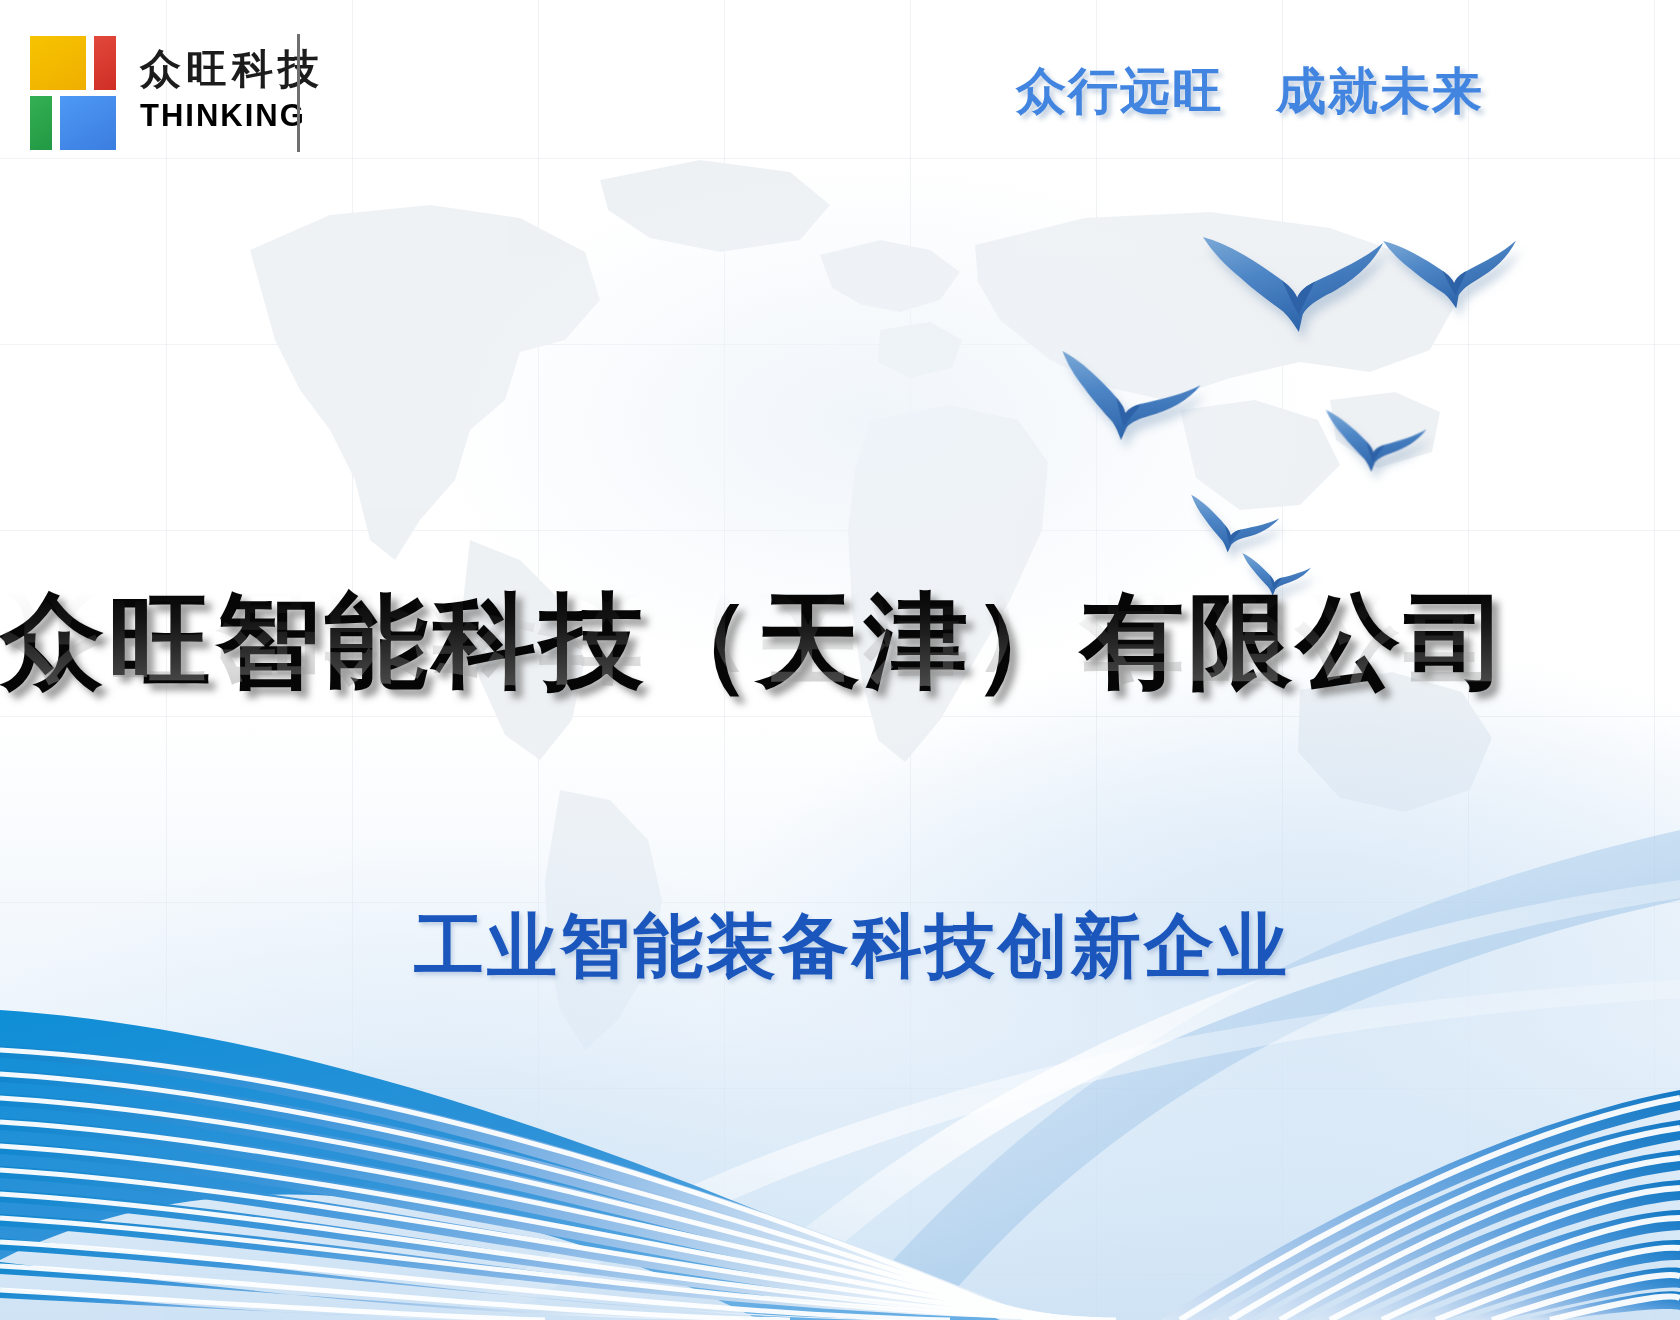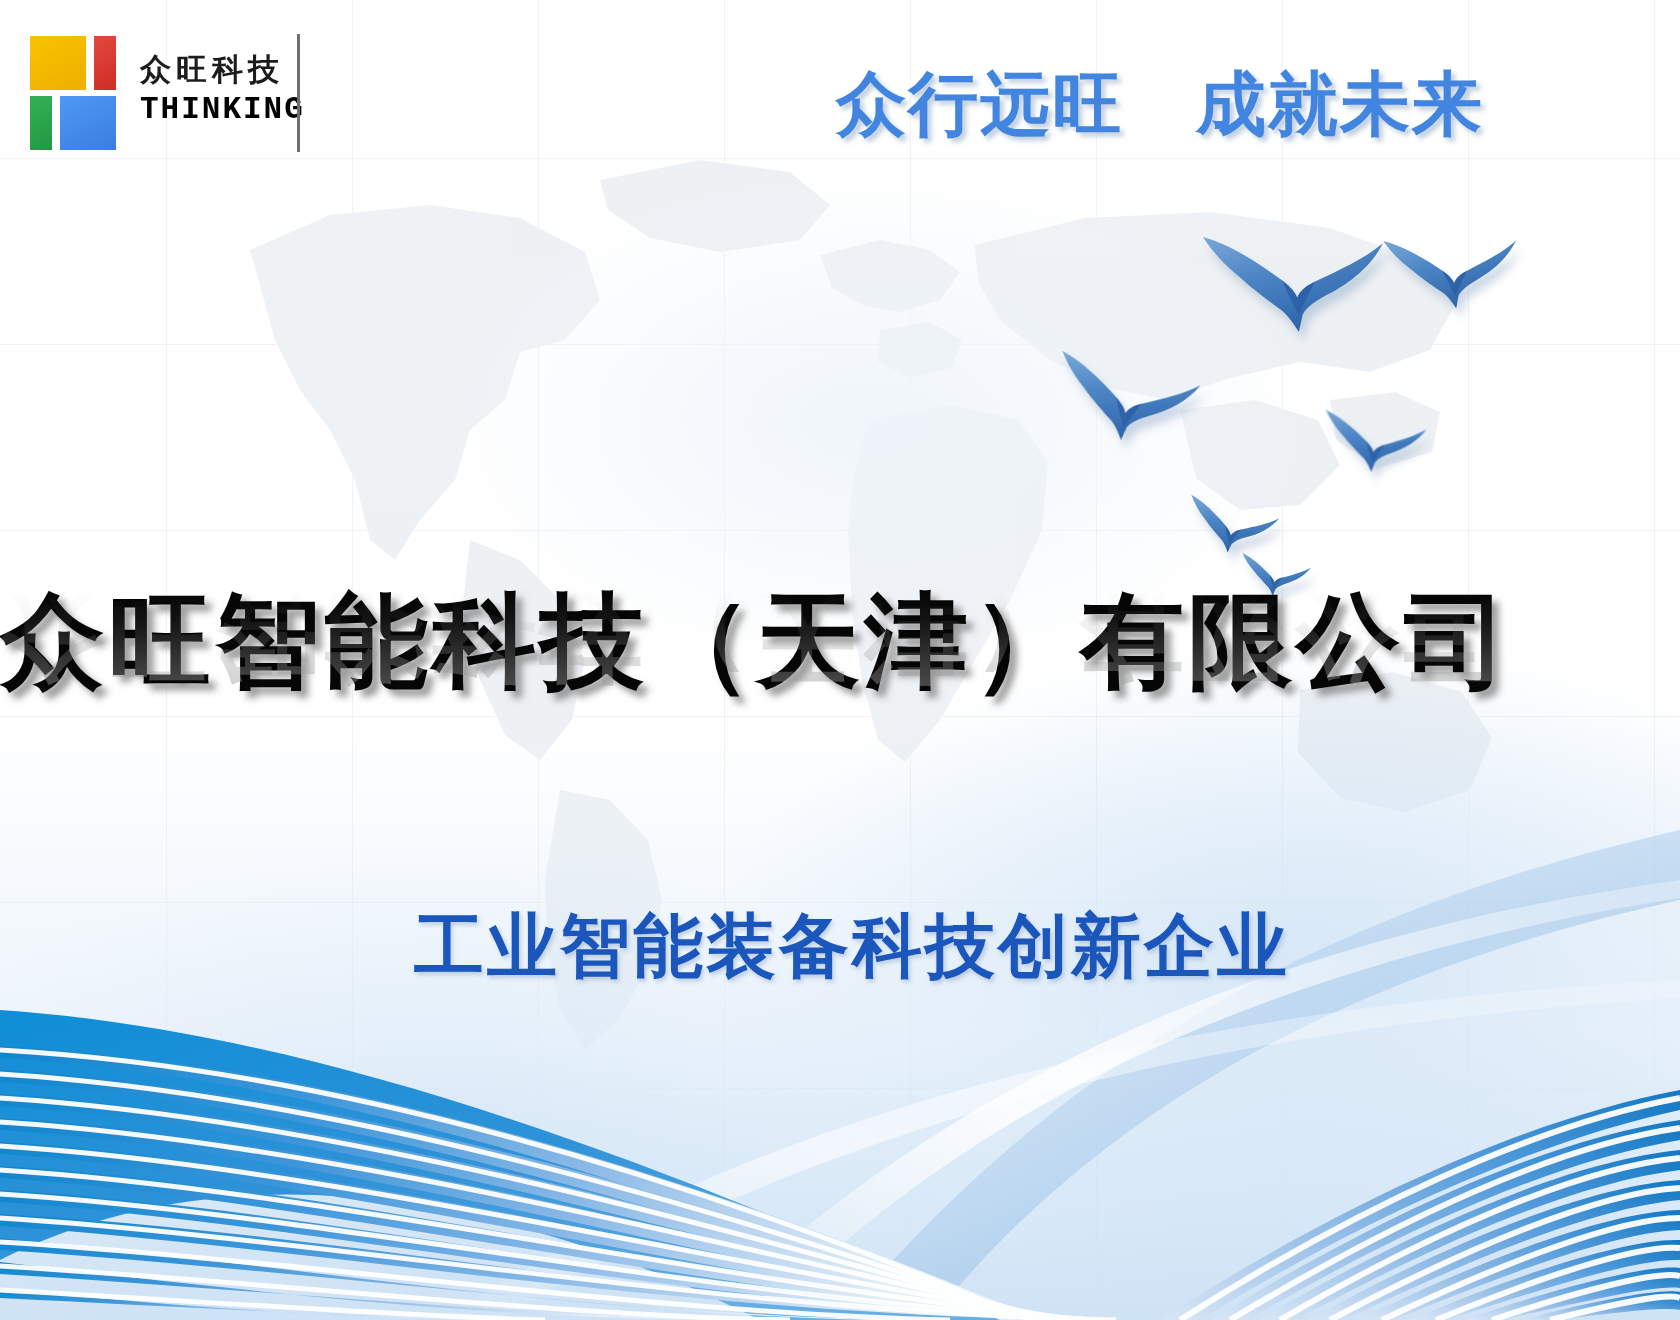--- a/index.html
+++ b/index.html
@@ -74,21 +74,21 @@
     -webkit-mask-image: linear-gradient(to top, rgba(0,0,0,0) 8%, rgba(0,0,0,.18) 36%, rgba(0,0,0,.85) 100%);
     mask-image: linear-gradient(to top, rgba(0,0,0,0) 8%, rgba(0,0,0,.18) 36%, rgba(0,0,0,.85) 100%);
   }
 
   
   .tagline {
     position: absolute;
     top: 58px;
     right: 196px;
     font-family: "DejaVu Sans", sans-serif;
-    font-size: 70px;
+    font-size: 50px;
     font-weight: 700;
     letter-spacing: 2px;
     color: #4285E0;
     white-space: nowrap;
     text-shadow: 4px 4px 5px rgba(140,165,195,.55);
   }
 
   
   .subtitle {
     position: absolute;
@@ -121,28 +121,28 @@
     flex: none;
   }
   .lm { position: absolute; }
   .lm-yellow { left: 0;   top: 6px;  width: 56px; height: 54px; background: linear-gradient(150deg,#F7C400,#EFAE00); }
   .lm-red    { left: 64px; top: 6px;  width: 22px; height: 54px; background: linear-gradient(150deg,#E2483C,#CF2E25); }
   .lm-green  { left: 0;   top: 66px; width: 22px; height: 54px; background: linear-gradient(150deg,#34B053,#229944); }
   .lm-blue   { left: 30px; top: 66px; width: 56px; height: 54px; background: linear-gradient(150deg,#4E99F5,#3B7DE0); }
   .logo-text { display: flex; flex-direction: column; justify-content: center; }
   .logo-cn {
     font-family: "DejaVu Sans", sans-serif;
-    font-size: 31px;
+    font-size: 41px;
     font-weight: 700;
     letter-spacing: 5px;
     color: #1c1c1c;
     line-height: 1.15;
   }
   .logo-en {
-    font-family: Liberation Mono, monospace;
+    font-family: Liberation Sans, sans-serif;
     font-size: 31px;
     font-weight: 700;
     letter-spacing: 2px;
     color: #000;
     line-height: 1.25;
     margin-top: 4px;
   }
   .logo-divider {
     position: absolute;
     left: 297px;

